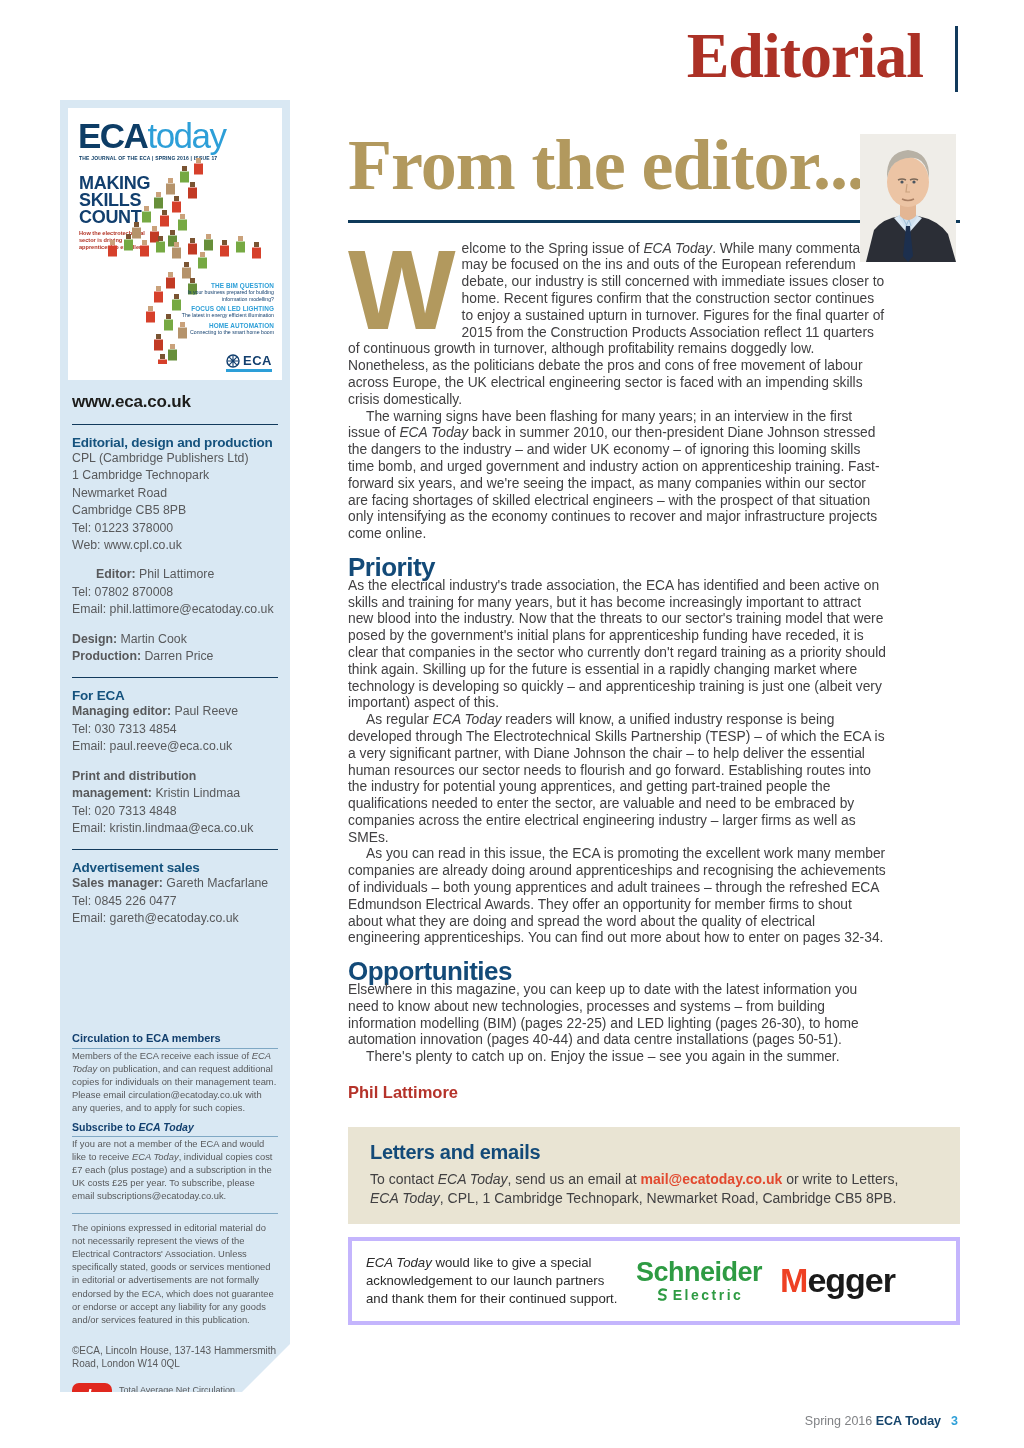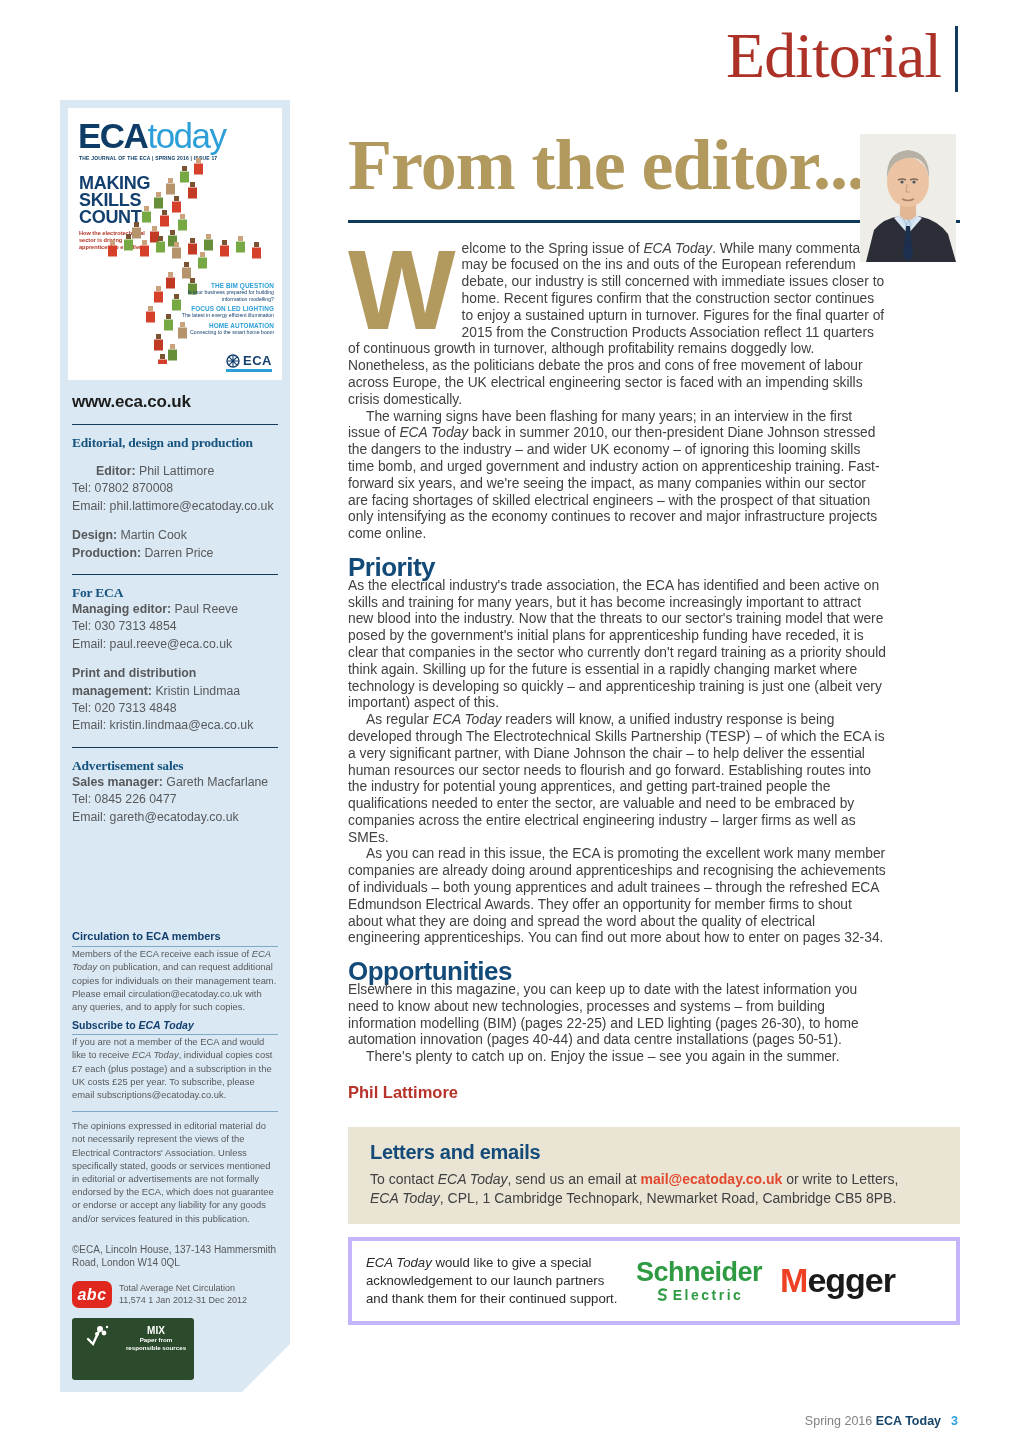--- a/index.html
+++ b/index.html
@@ -2,22 +2,22 @@
 <html><head>
 <meta charset="utf-8">
 <style>
   * { margin:0; padding:0; box-sizing:border-box; }
   body { background:#fff; }
   .page { position:relative; width:1024px; height:1448px; background:#fff; overflow:hidden;
           font-family:"Liberation Sans", sans-serif; color:#414042; }
 
   
   .editorial-banner { position:absolute; top:24px; right:66px; display:flex; align-items:flex-start; }
-  .editorial-title { font-family:"Liberation Serif", serif; font-weight:400; font-size:64px;
-                     line-height:1.0; color:#ac3126; letter-spacing:-1px; padding-right:14px; }
+  .editorial-title { font-family:"Liberation Serif", serif; font-weight:700; font-size:64px;
+                     line-height:1.0; color:#ac3126; letter-spacing:-1px; padding-right:32px; }
   .editorial-rule { width:3px; height:66px; background:#123a5c; margin-top:2px; }
 
   
   .sidebar { position:absolute; left:60px; top:100px; width:230px; height:1292px; background:#d9e8f3;
              clip-path:polygon(0 0,100% 0,100% calc(100% - 48px),calc(100% - 48px) 100%,0 100%); }
   .cover { position:relative; margin:8px; width:214px; height:272px; background:#fff; overflow:hidden; }
   .cover-logo { padding:10px 0 0 10px; font-size:35px; letter-spacing:-1.5px; line-height:1; }
   .cover-logo .eca { color:#0d3d66; font-weight:800; }
   .cover-logo .today { color:#2d9fd8; font-weight:400;margin-top:19px; }
   .cover-tagline { padding:2px 0 0 11px; font-size:5px; font-weight:700; color:#0d3d66; letter-spacing:.2px; }
@@ -28,21 +28,21 @@
   .cover-features { position:absolute; right:8px; bottom:42px; text-align:right; width:110px; }
   .cover-feature-title { font-size:6.4px; font-weight:800; color:#2d9fd8; letter-spacing:.1px; }
   .cover-feature-sub { font-size:5.2px; color:#123f6e; line-height:1.25; margin-bottom:3px; }
   .cover-ecalogo { position:absolute; right:10px; bottom:12px; display:flex; align-items:center; gap:3px; }
   .cover-ecalogo-text { font-size:13px; font-weight:800; color:#123f6e; letter-spacing:.5px; }
   .cover-ecalogo-bar { position:absolute; right:0; bottom:-4px; width:46px; height:3px; background:#2d9fd8; }
 
   .sb-inner { padding:0 12px; }
   .sb-site { margin-top:12px; font-size:17px; font-weight:800; color:#1d1d1b; letter-spacing:-.2px; }
   .sb-divider { margin-top:12px; border-top:1.5px solid #123a5c; }
-  .sb-head { margin-top:10px; font-size:13.5px; font-weight:800; color:#15527d; letter-spacing:-.2px;font-family:Liberation Serif, serif; }
+  .sb-head { margin-top:10px; font-size:13.5px; font-weight:800; color:#15527d; letter-spacing:-.2px; }
   .sb-text { font-size:12.3px; line-height:17.4px; color:#58595b; }
   .sb-block { margin-top:12px; }
   .fineprint-head { margin-top:104px; font-size:11px; font-weight:800; color:#123f6e; padding-bottom:4px;
                     border-bottom:1px solid #7fa8c4; }
   .fineprint { font-size:9.4px; line-height:13.2px; color:#58595b; }
   .fineprint-sub { margin-top:6px; font-size:10.5px; font-weight:800; color:#123f6e; padding-bottom:3px;
                    border-bottom:1px solid #7fa8c4; }
   .fineprint-plain { margin-top:10px; font-size:9.4px; line-height:13.2px; color:#58595b;
                      border-top:1px solid #7fa8c4; padding-top:7px; }
   .copyright { margin-top:18px; font-size:10px; line-height:13.2px; color:#58595b; }
@@ -200,20 +200,28 @@
         <span class="cover-ecalogo-text">ECA</span>
         <span class="cover-ecalogo-bar"></span>
       </div>
     </div>
 
     <div class="sb-inner">
       <div class="sb-site">www.eca.co.uk</div>
       <div class="sb-divider"></div>
 
       <div class="sb-head">Editorial, design and production</div>
+      <div class="sb-text">
+        <div>CPL (Cambridge Publishers Ltd)</div>
+        <div>1 Cambridge Technopark</div>
+        <div>Newmarket Road</div>
+        <div>Cambridge CB5 8PB</div>
+        <div>Tel: 01223 378000</div>
+        <div>Web: www.cpl.co.uk</div>
+      </div>
 
       <div class="sb-text sb-block contact">
         <div><span style="font-weight: 700; padding-left: 24px;">Editor: </span><span>Phil Lattimore</span></div>
         <div><span>Tel: 07802 870008</span></div>
         <div><span>Email: phil.lattimore@ecatoday.co.uk</span></div>
       </div>
 
       <div class="sb-text sb-block contact">
         <div><span style="font-weight: 700;">Design: </span><span>Martin Cook</span></div>
         <div><span style="font-weight: 700;">Production: </span><span>Darren Price</span></div>

